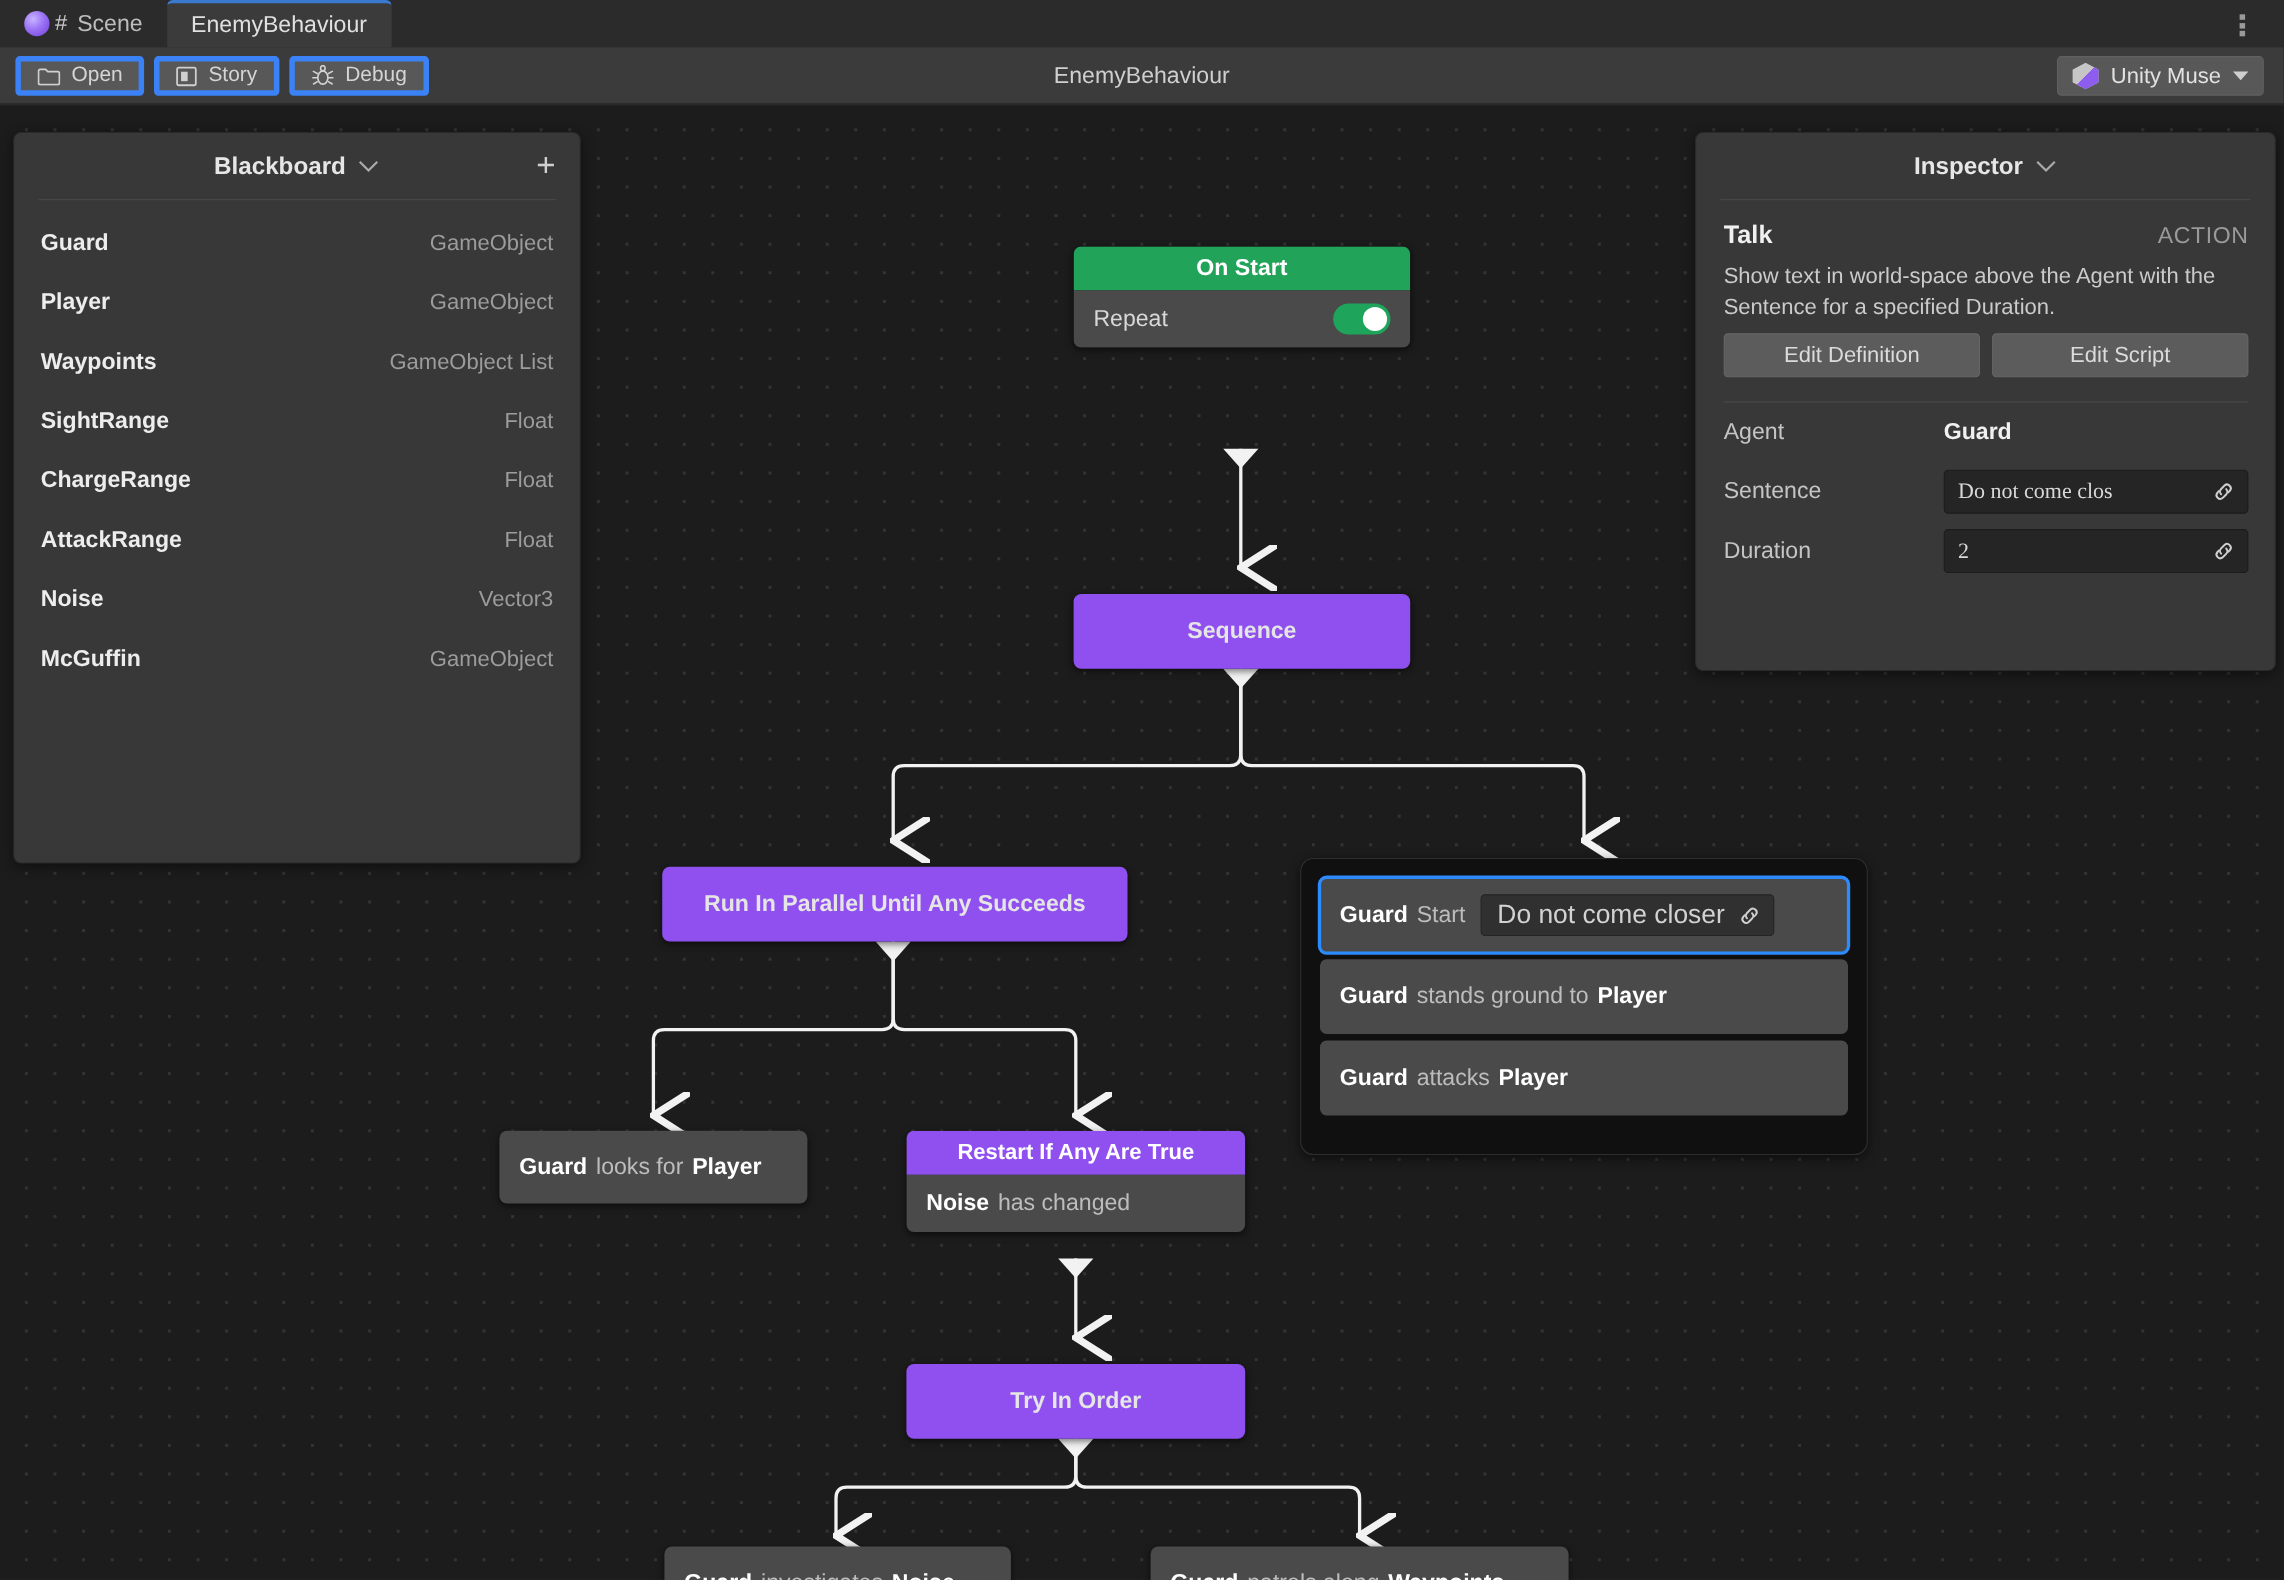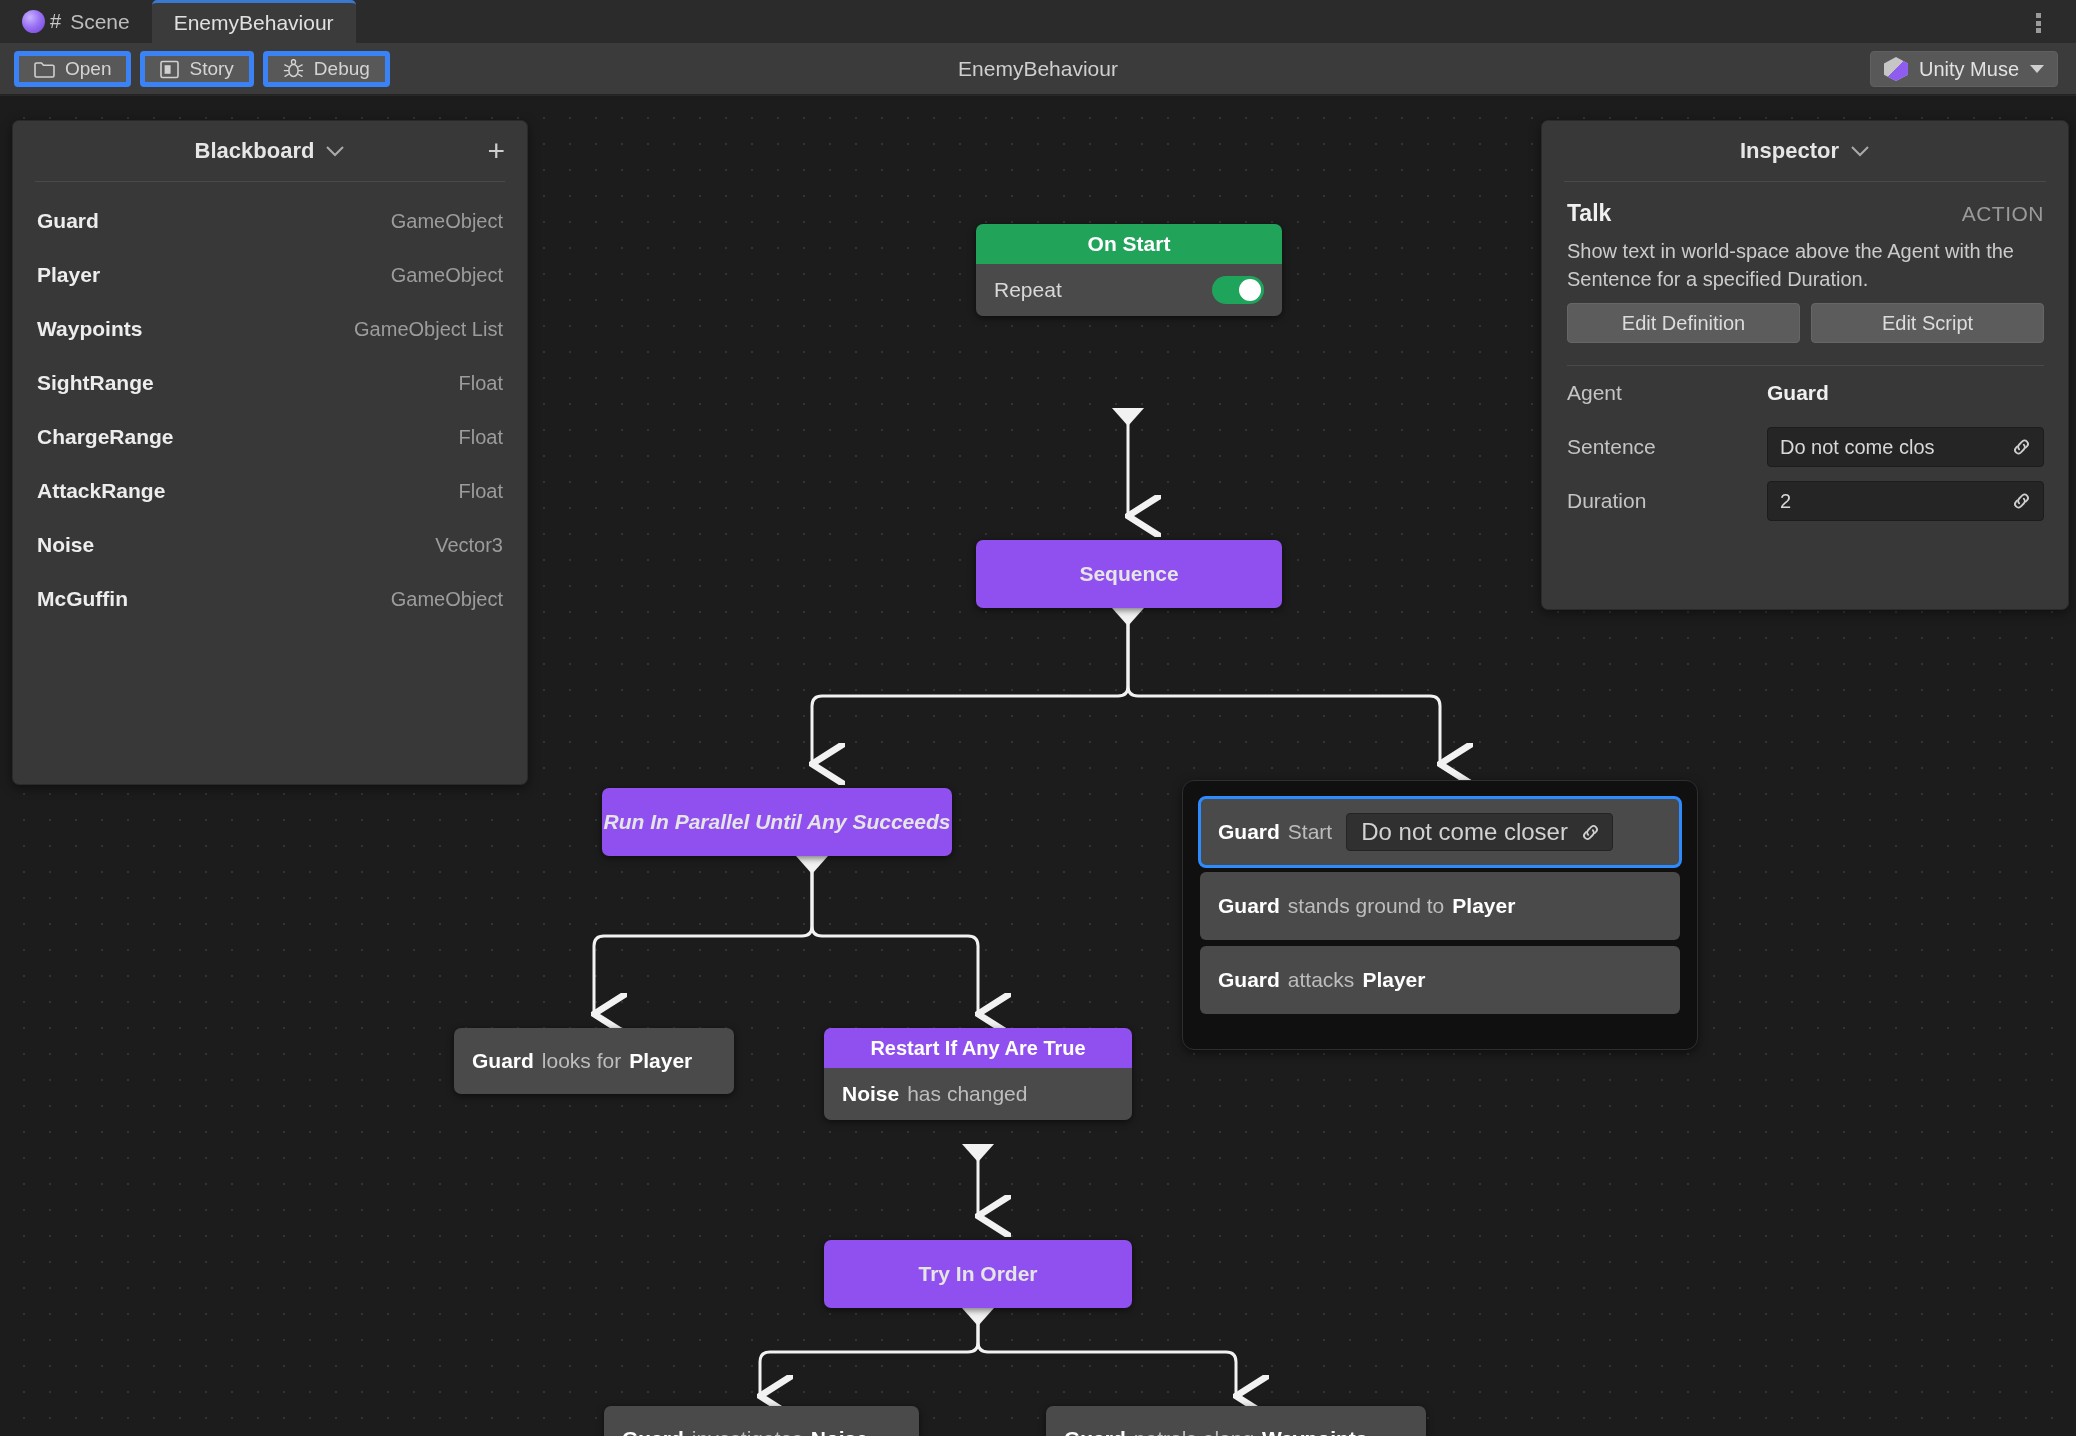--- a/index.html
+++ b/index.html
@@ -135,21 +135,21 @@
     font-size: 20px; color: #dcdcdc; cursor: pointer;
   }
   .insp-rule { height: 1px; background: #4a4a4a; margin: 22px 0 0 0; }
   .field-row { display: flex; align-items: center; height: 54px; }
   .field-lbl { width: 200px; font-size: 21px; color: #c4c4c4; }
   .field-strong { font-size: 21px; font-weight: bold; color: #f0f0f0; }
   .field-input {
     flex: 1; height: 40px; border-radius: 4px;
     background: #252525; border: 1px solid #1c1c1c;
     display: flex; align-items: center; padding: 0 12px;
-    font-size: 20px; color: #d8d8d8; position: relative; cursor: text;
+    font-size: 20px; color: #d8d8d8; position: relative; cursor: text; font-family: Liberation Serif, serif;
   }
   .field-input .link { position: absolute; right: 11px; top: 50%; transform: translateY(-50%); }
 
   
   .node {
     position: absolute; border-radius: 7px; overflow: hidden;
     box-shadow: 0 2px 7px rgba(0,0,0,.55);
     cursor: pointer; z-index: 5;
   }
   .node-purple {
@@ -304,21 +304,21 @@
     <div class="node-body">
       <span>Repeat</span>
       <span class="toggle"></span>
     </div>
   </div>
 
   <div class="node node-purple" id="n-sequence" style="left:976px; top:444px; width:306px; height:68px;">
     <span>Sequence</span>
   </div>
 
-  <div class="node node-purple" id="n-parallel" style="left:602px; top:692px; width:350px; height:68px;font-style:italic;">
+  <div class="node node-purple" id="n-parallel" style="left:602px; top:692px; width:423px; height:68px;">
     <span>Run In Parallel Until Any Succeeds</span>
   </div>
 
   <div class="node node-action" id="n-looksfor" style="left:454px; top:932px; width:280px; height:66px;">
     <b>Guard</b>
     <span>looks for</span>
     <b>Player</b>
   </div>
 
   <div class="node" id="n-restart" style="left:824px; top:932px; width:308px;">

